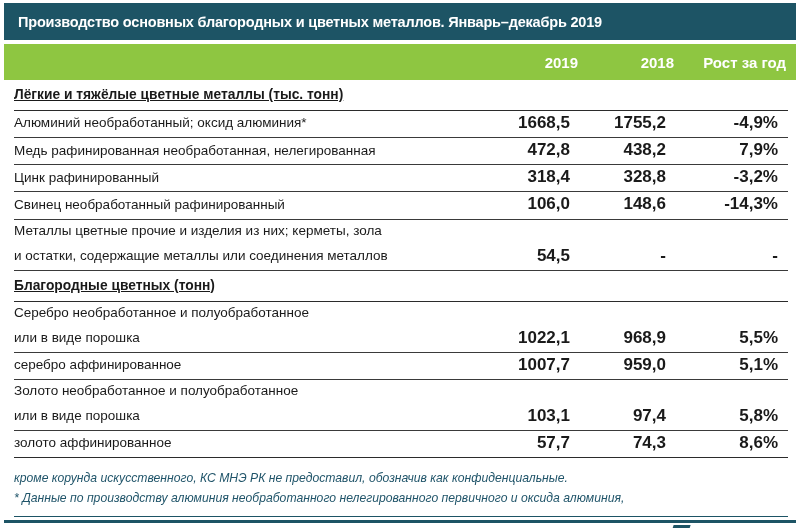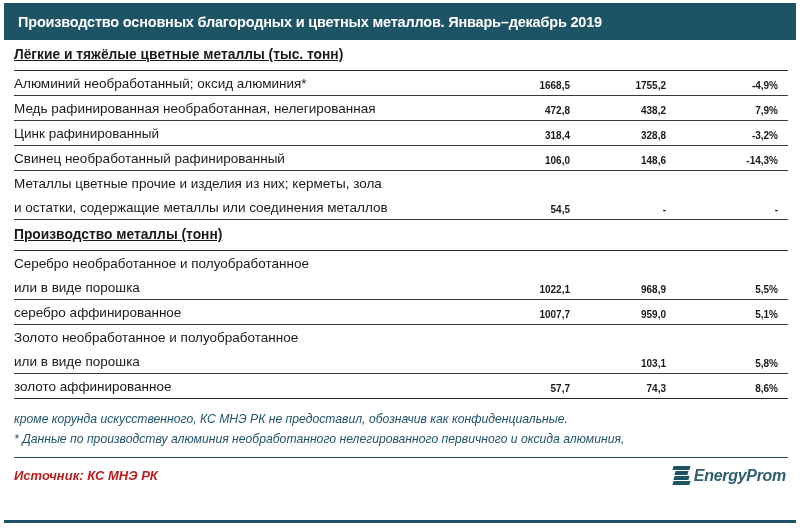--- a/index.html
+++ b/index.html
@@ -67,34 +67,34 @@
 
   
   .table {
     width: 100%;
     box-sizing: border-box;
     padding: 0 8px 0 10px;
   }
 
   .row {
     display: flex;
-    align-items: flex-end;
+    align-items: center;
     box-sizing: border-box;
     min-height: 24px;
   }
   .row .label {
     flex: 1 1 auto;
     font-size: 13.5px;
     color: #1a1a1a;
     line-height: 1.42;
     padding-bottom: 2px;
     white-space: nowrap;
   }
   .row .val {
-    font-size: 10px;
+    font-size: 17px;
     color: #1a1a1a;
     text-align: right;
     box-sizing: border-box;
     white-space: nowrap;
     padding-bottom: 2px;
     line-height: 1.42;
     font-weight: 600;
   }
 
   .section-row {
@@ -199,20 +199,26 @@
 </style>
 </head>
 <body>
 
 <div class="infographic">
 
   <div class="title-bar">
     <span class="title-text">Производство основных благородных и цветных металлов. Январь–декабрь 2019</span>
   </div>
 
+  <div class="head-band">
+    <div class="hb-label"></div>
+    <div class="hb-col col-a">2019</div>
+    <div class="hb-col col-b">2018</div>
+    <div class="hb-col col-c">Рост за год</div>
+  </div>
 
   <div class="table">
 
     <div class="row section-row">
       <div class="label">Лёгкие и тяжёлые цветные металлы (тыс. тонн)</div>
     </div>
   </div>
   <div class="rule"></div>
 
   <div class="table">
@@ -266,21 +272,21 @@
       <div class="label">и остатки, содержащие металлы или соединения металлов</div>
       <div class="val col-a">54,5</div>
       <div class="val col-b">-</div>
       <div class="val col-c">-</div>
     </div>
   </div>
   <div class="rule rule-thin"></div>
 
   <div class="table">
     <div class="row section-row">
-      <div class="label">Производство металлы (тонн)</div>
+      <div class="label">Благородные цветных (тонн)</div>
     </div>
   </div>
   <div class="rule"></div>
 
   <div class="table">
     <div class="row cont">
       <div class="label">Серебро необработанное и полуобработанное</div>
       <div class="val col-a"></div>
       <div class="val col-b"></div>
       <div class="val col-c"></div>
@@ -307,20 +313,21 @@
   <div class="table">
     <div class="row cont">
       <div class="label">Золото необработанное и полуобработанное</div>
       <div class="val col-a"></div>
       <div class="val col-b"></div>
       <div class="val col-c"></div>
     </div>
     <div class="row">
       <div class="label">или в виде порошка</div>
       <div class="val col-a">103,1</div>
+      <div class="val col-b">97,4</div>
       <div class="val col-c">5,8%</div>
     </div>
   </div>
   <div class="rule rule-thin"></div>
 
   <div class="table">
     <div class="row">
       <div class="label">золото аффинированное</div>
       <div class="val col-a">57,7</div>
       <div class="val col-b">74,3</div>

